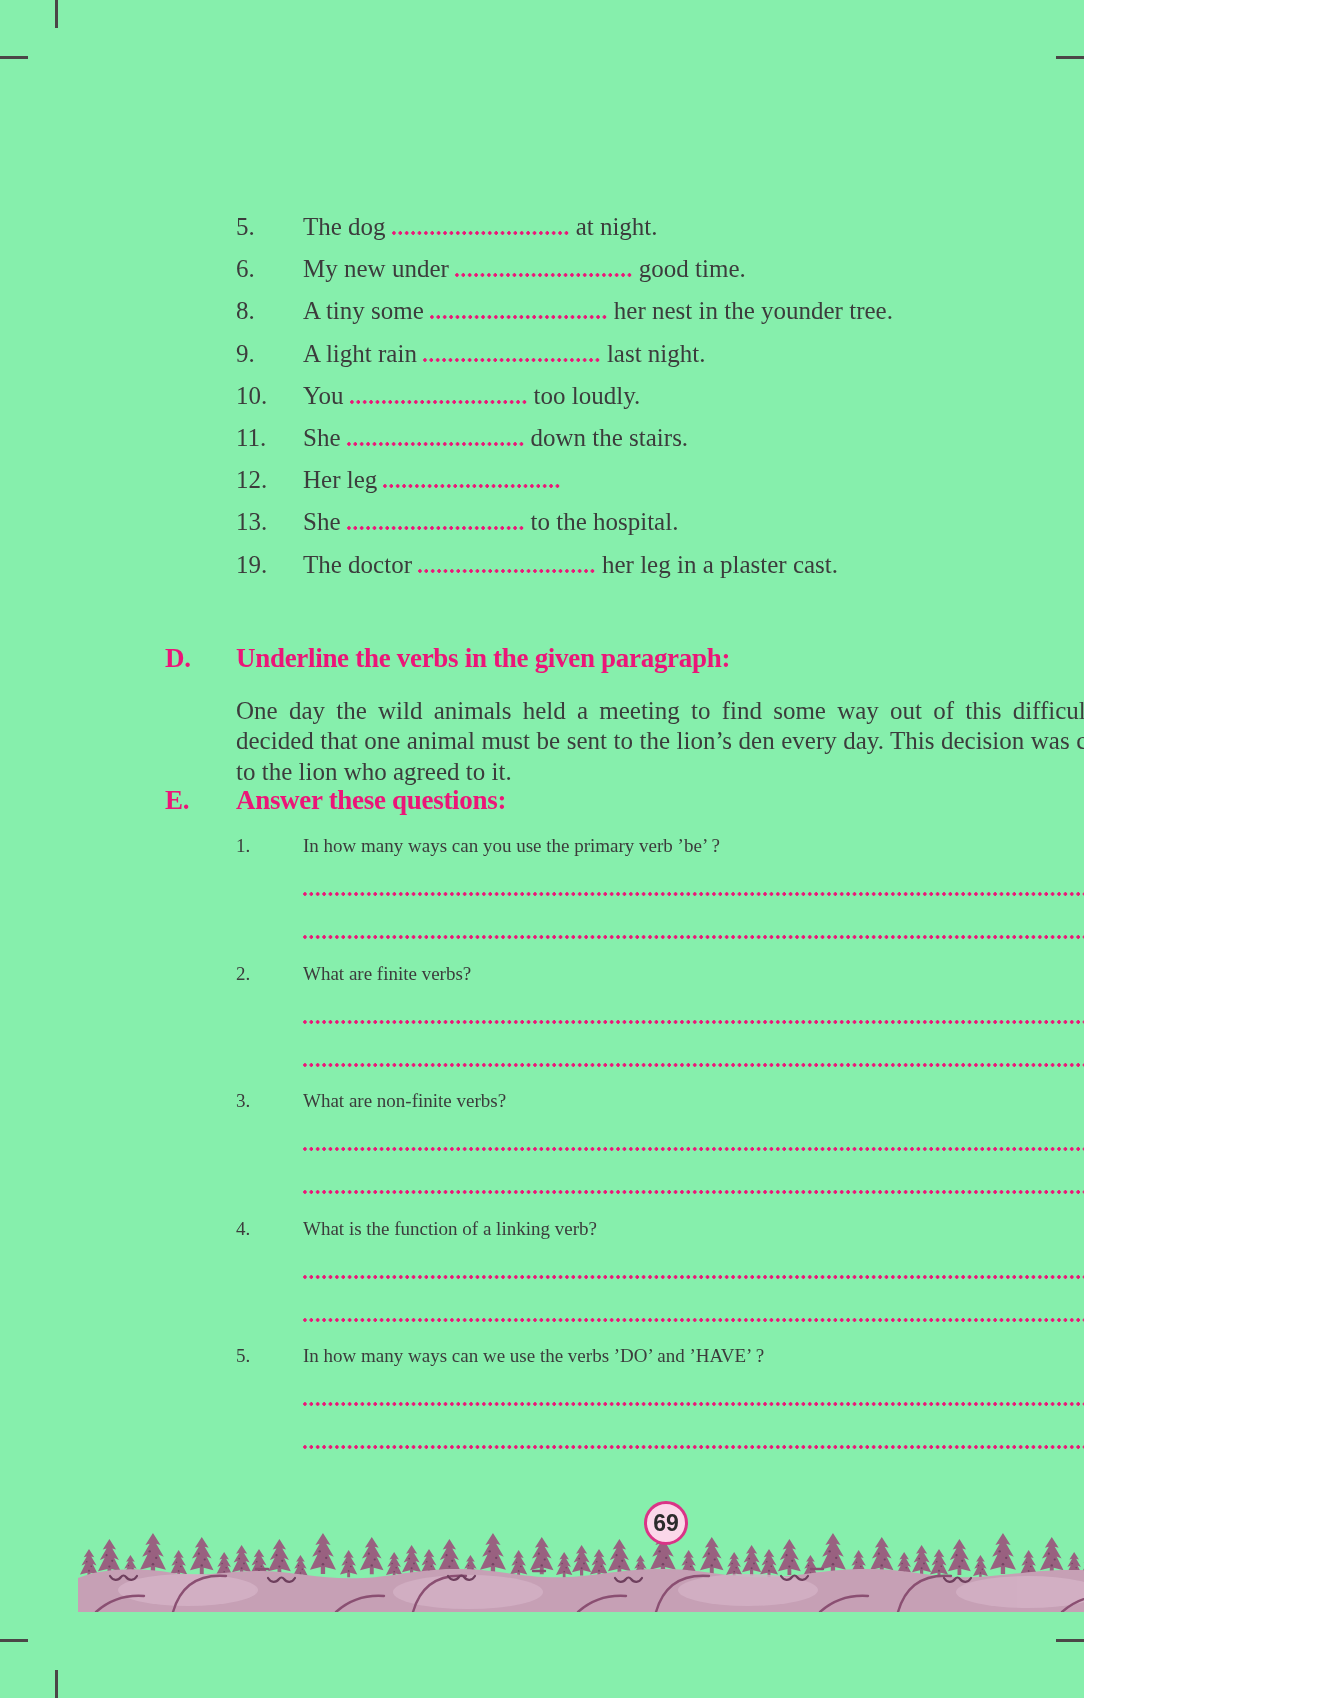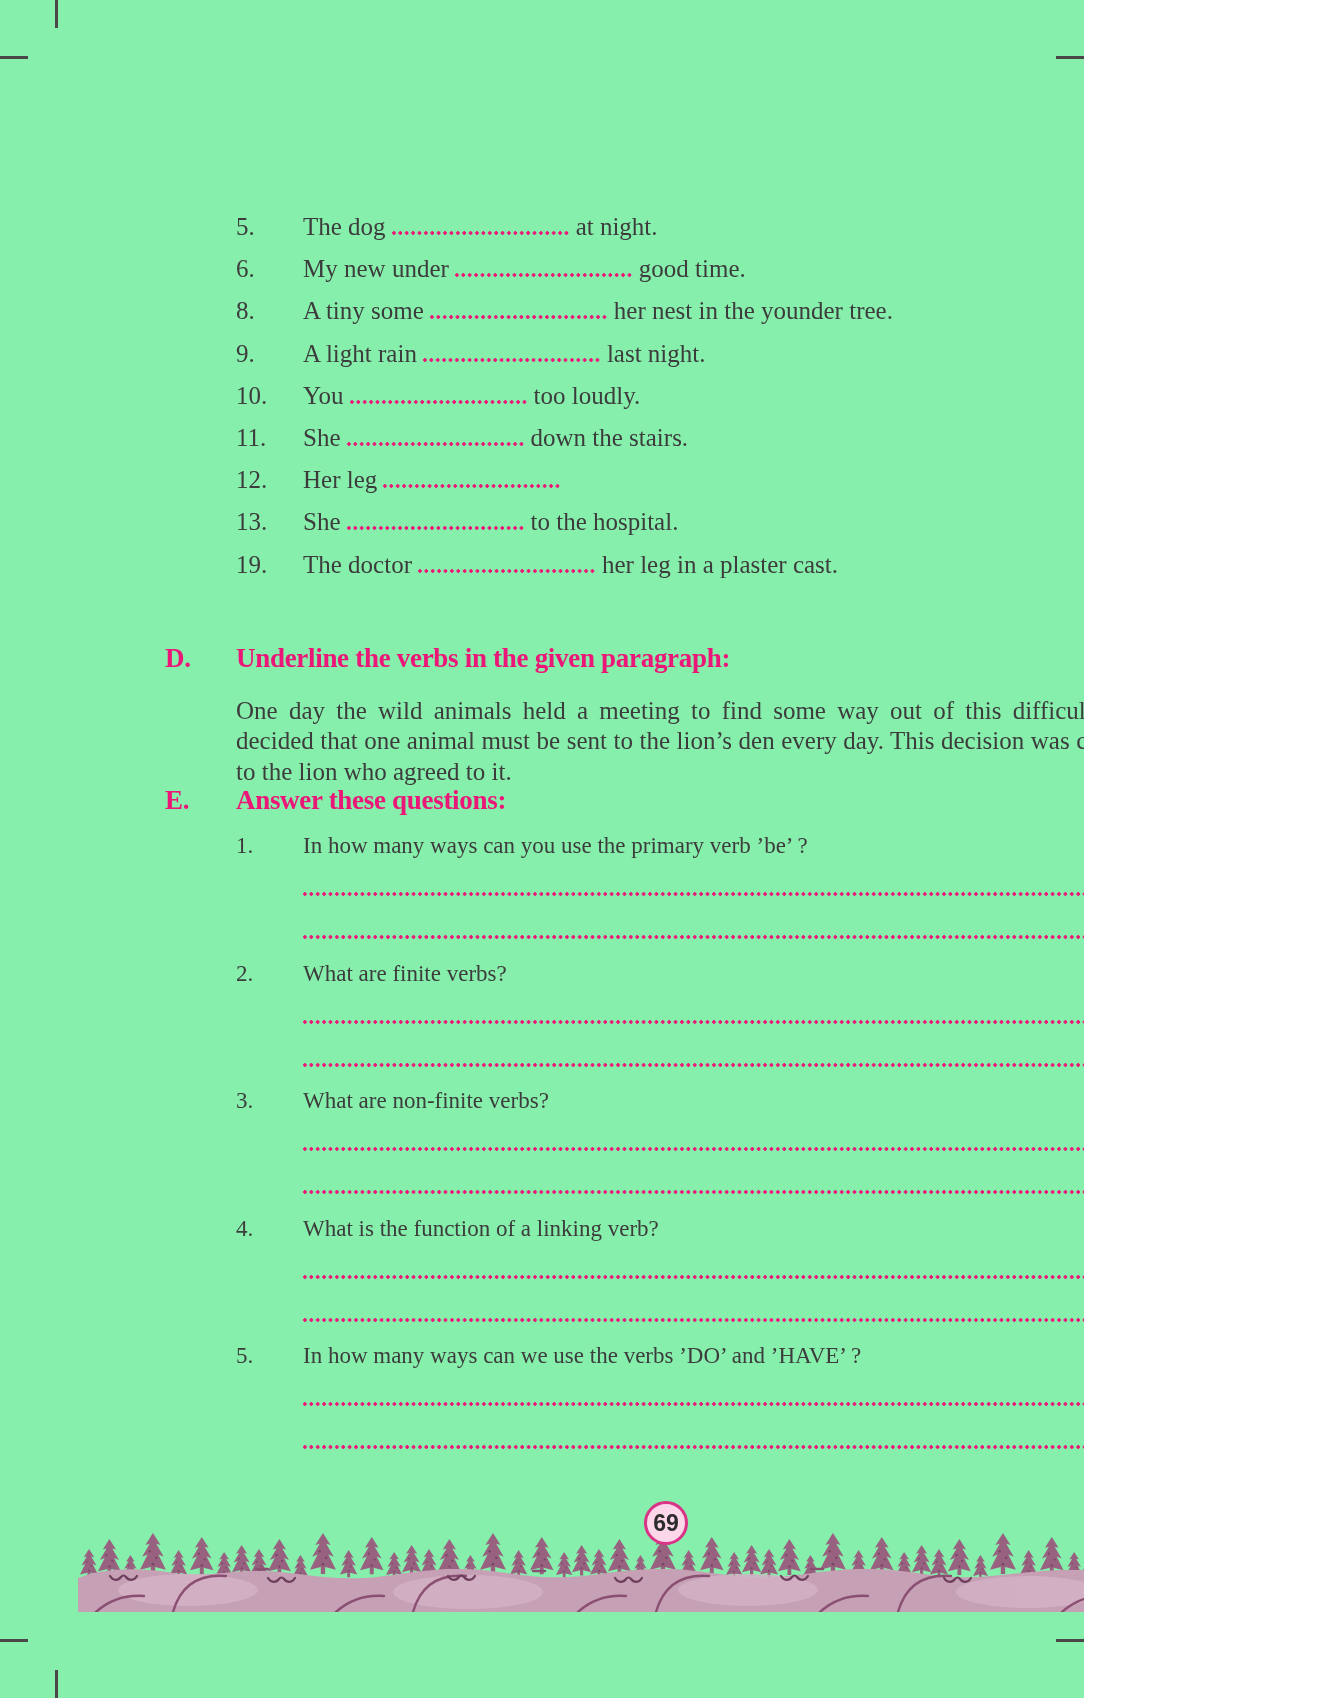--- a/index.html
+++ b/index.html
@@ -48,21 +48,21 @@
   .sec-head .letter{width:71px;flex:none;}
   .sec-d{top:641px;}
   .sec-e{top:783px;}
 
   .paragraph{position:absolute;top:680px;left:236px;width:936px;
     font-size:25px;line-height:30.4px;text-align:justify;margin-top:16px;}
 
   
   .questions{position:absolute;top:830px;left:236px;width:945px;}
   .qblock{height:127.5px;}
-  .qrow{height:32px;line-height:32px;font-size:23px;white-space:nowrap;}
+  .qrow{height:32px;line-height:32px;font-size:19px;white-space:nowrap;}
   .qrow .num{display:inline-block;width:67px;}
   .ans-line{width:867px;margin-left:67px;}
   .ans-line.first{margin-top:30px;}
   .ans-line.second{margin-top:39px;}
 
   
   .footer-svg{position:absolute;left:78px;top:1532px;width:1190px;height:80px;display:block;}
   .page-badge{
     position:absolute;left:644px;top:1501px;width:44px;height:44px;box-sizing:border-box;
     border-radius:50%;background:#fbd7e9;border:3px solid #da3487;z-index:2;

